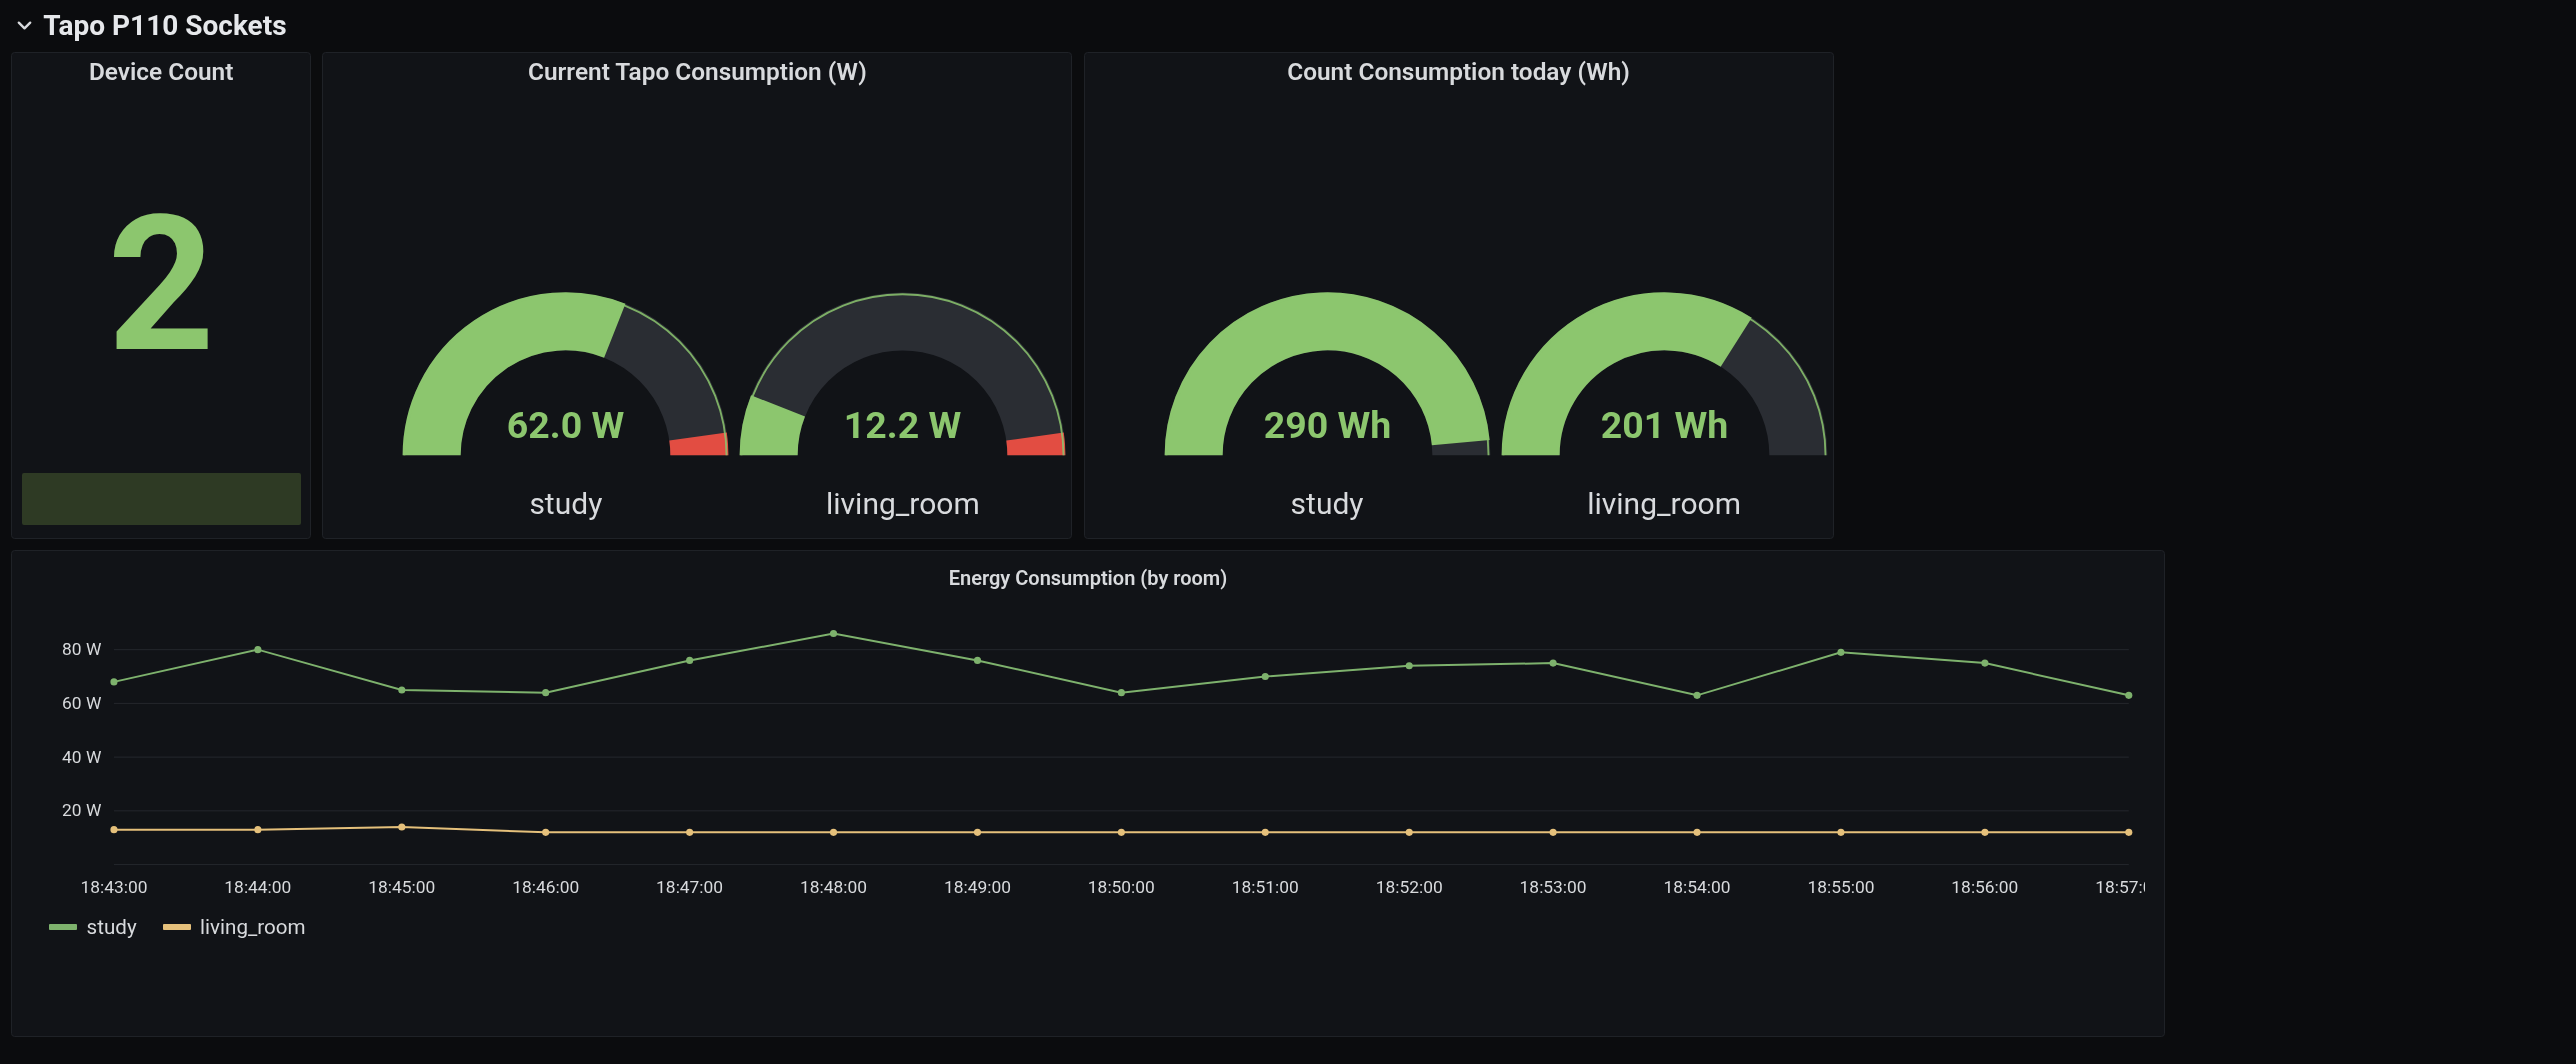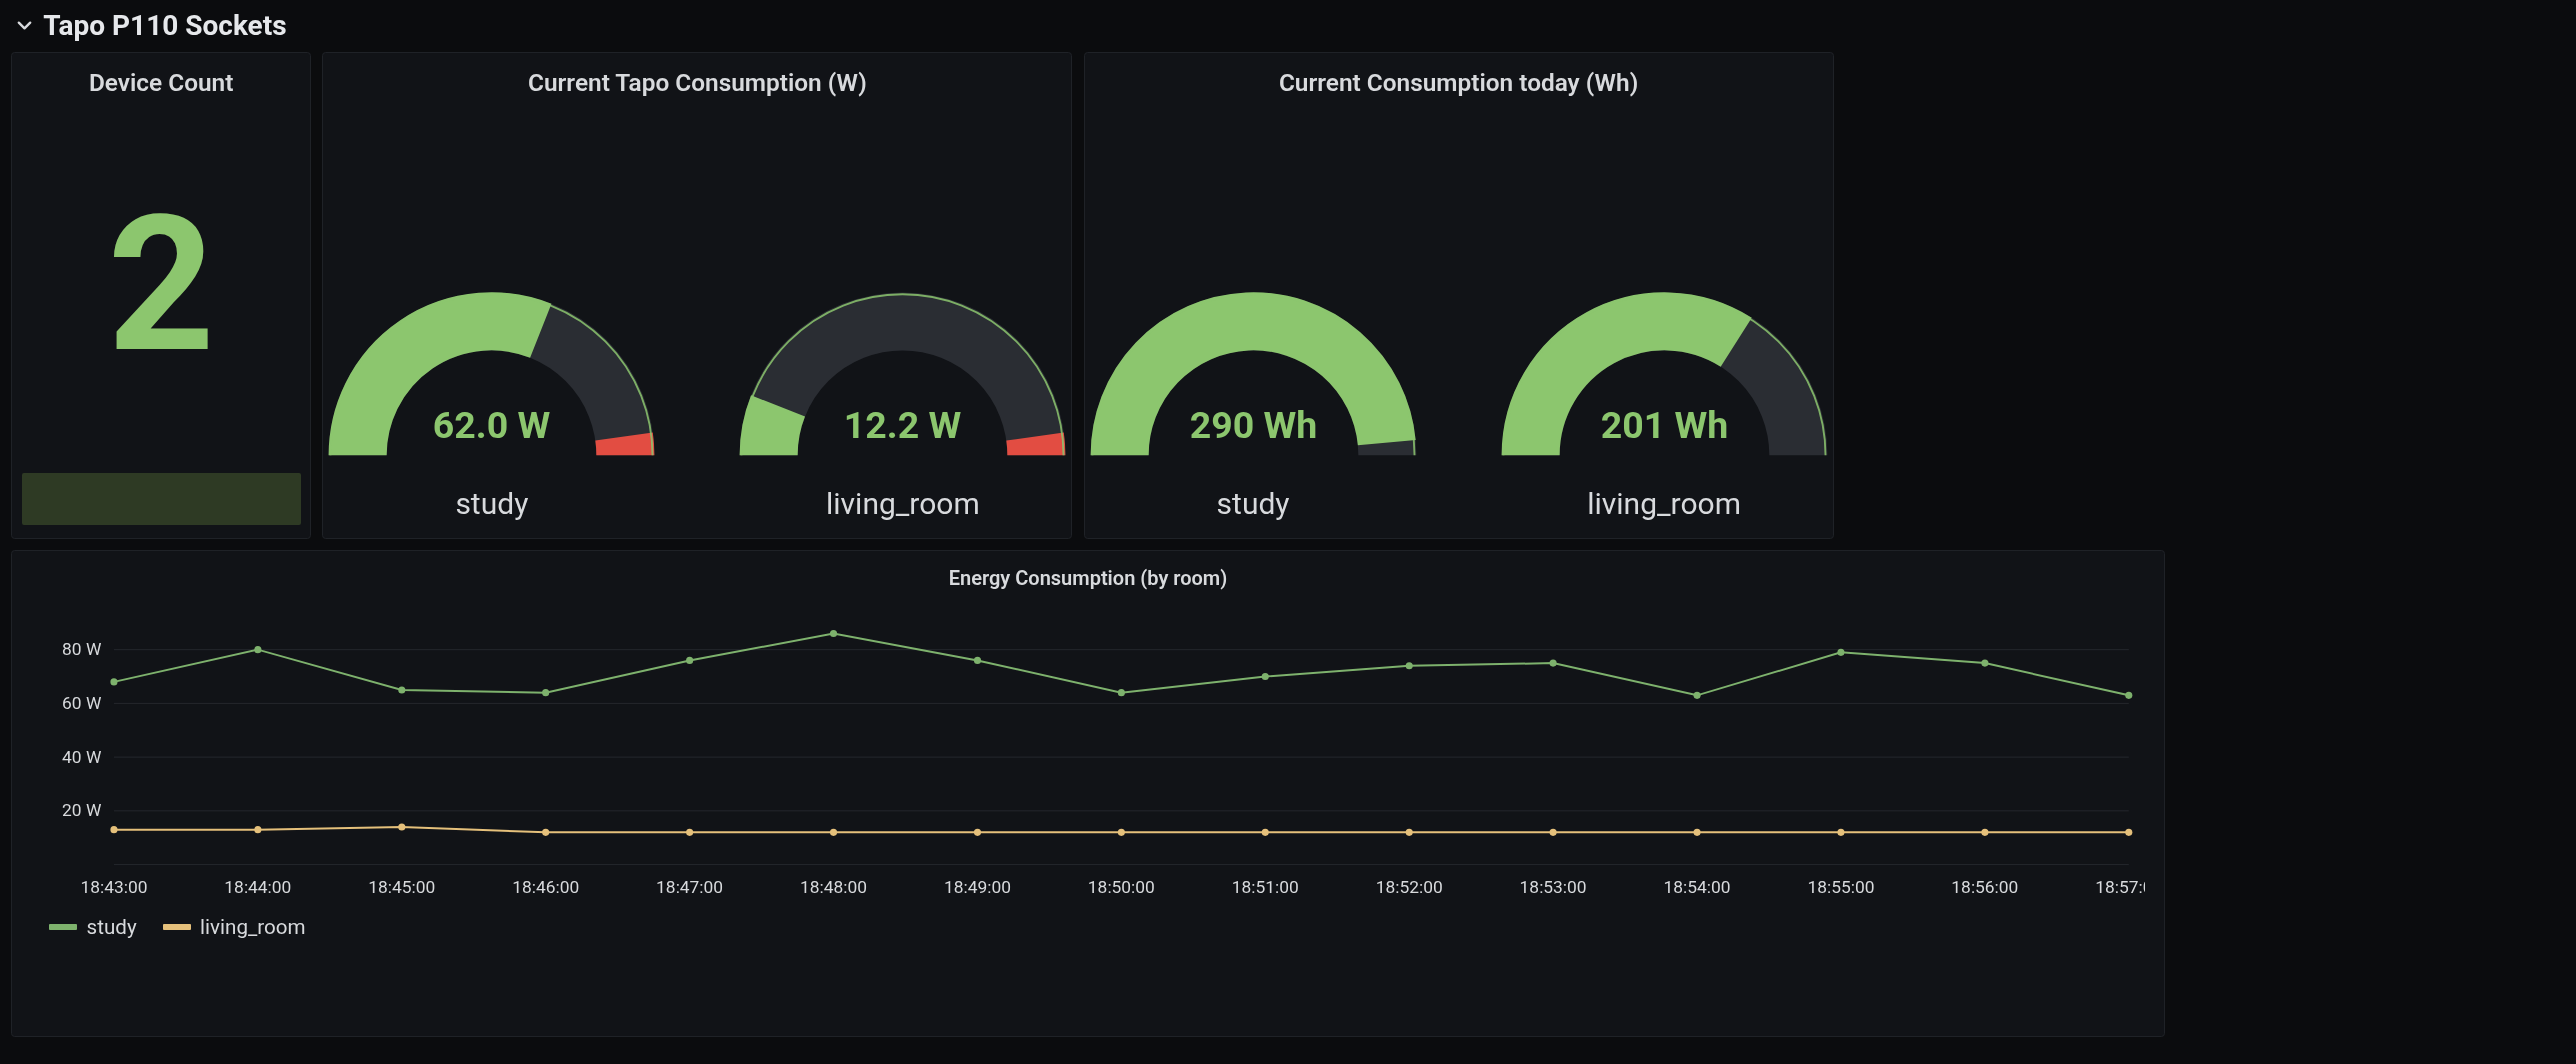--- a/index.html
+++ b/index.html
@@ -14,29 +14,29 @@
     --red:#e24d42;
     --grid:#2a2d33;
   }
   html,body{margin:0;padding:0;background:var(--bg);color:var(--text);font-family:-apple-system,BlinkMacSystemFont,"Segoe UI",Roboto,Helvetica,Arial,sans-serif;font-size:15px;}
   .dashboard{width:2176px;box-sizing:border-box;padding:3.7px 11.2px 11.2px 11.2px;}
   .row-header{display:flex;align-items:center;gap:9.4px;padding:5.6px 3.7px 9.4px 3.7px;cursor:pointer;}
   .row-header svg{flex:0 0 auto;}
   .row-title{font-size:28px;font-weight:700;color:#e6e8eb;}
   .row1{display:grid;grid-template-columns:300px 750px 750px 1fr;gap:11.2px;}
   .panel{background:var(--panel);border:0.9px solid var(--panel-border);border-radius:3.7px;position:relative;box-sizing:border-box;}
-  .panel-title{position:absolute;top:15px;left:0;right:0;text-align:center;font-size:24.4px;font-weight:600;color:var(--text);}
+  .panel-title{position:absolute;top:4px;left:0;right:0;text-align:center;font-size:24.4px;font-weight:600;color:var(--text);}
   .row1 .panel{height:487px;}
 
   
   .stat-value{color:var(--green-strong);font-size:187px;font-weight:700;line-height:1;position:absolute;top:50%;left:50%;transform:translate(-50%,-55%);}
   .stat-footer{position:absolute;left:9.4px;right:9.4px;bottom:13px;height:52px;background:#2e3a24;border-radius:1.9px;}
 
   
-  .gauge-row{position:absolute;top:112px;left:0;right:0;bottom:17px;display:flex;justify-content:space-between;align-items:flex-end;}
+  .gauge-row{position:absolute;top:112px;left:0;right:0;bottom:17px;display:flex;justify-content:flex-end;align-items:flex-end;}
   .gauge{display:flex;flex-direction:column;align-items:center;gap:24.4px;}
   .gauge svg{display:block;}
   .gauge-label{font-size:30px;color:var(--text);}
   .gauge-value{font-size:40px;font-weight:700;fill:var(--green-strong);}
   .gauge-value-big{font-size:64px;font-weight:700;fill:var(--green-strong);}
   .big-gauge-wrap{position:absolute;top:66px;left:0;right:0;bottom:9.4px;display:flex;justify-content:center;align-items:flex-end;}
 
   
   .row2{margin-top:11.2px;}
   .chart-panel{height:487px;}
@@ -86,21 +86,21 @@
     <path d="M 37.00 234.00 A 143 143 0 0 1 47.04 181.36" stroke="#8cc66e" stroke-width="62" fill="none"></path>
     <path d="M 8.00 234.00 A 172 172 0 0 1 352.00 234.00" stroke="#8cc66e" stroke-width="2" fill="none" opacity="0.85"></path>
     <text x="180" y="216" text-anchor="middle" class="gauge-value">12.2 W</text>
   </svg>
       <div class="gauge-label">living_room</div>
     </div>
         </div>
     </div>
 
     <div class="panel">
-      <div class="panel-title">Current Consumption today (Wh)</div>
+      <div class="panel-title">Count Consumption today (Wh)</div>
       <div class="gauge-row" id="gauges-today">
     <div class="gauge">
       <svg width="337" height="225" viewBox="0 0 360 240" style="font-size:16px">
     <path d="M 37.00 234.00 A 143 143 0 0 1 323.00 234.00" stroke="#2a2d33" stroke-width="62" fill="none"></path>
 
     <path d="M 37.00 234.00 A 143 143 0 0 1 322.37 220.54" stroke="#8cc66e" stroke-width="62" fill="none"></path>
     <path d="M 8.00 234.00 A 172 172 0 0 1 352.00 234.00" stroke="#8cc66e" stroke-width="2" fill="none" opacity="0.85"></path>
     <text x="180" y="216" text-anchor="middle" class="gauge-value">290 Wh</text>
   </svg>
       <div class="gauge-label">study</div>

